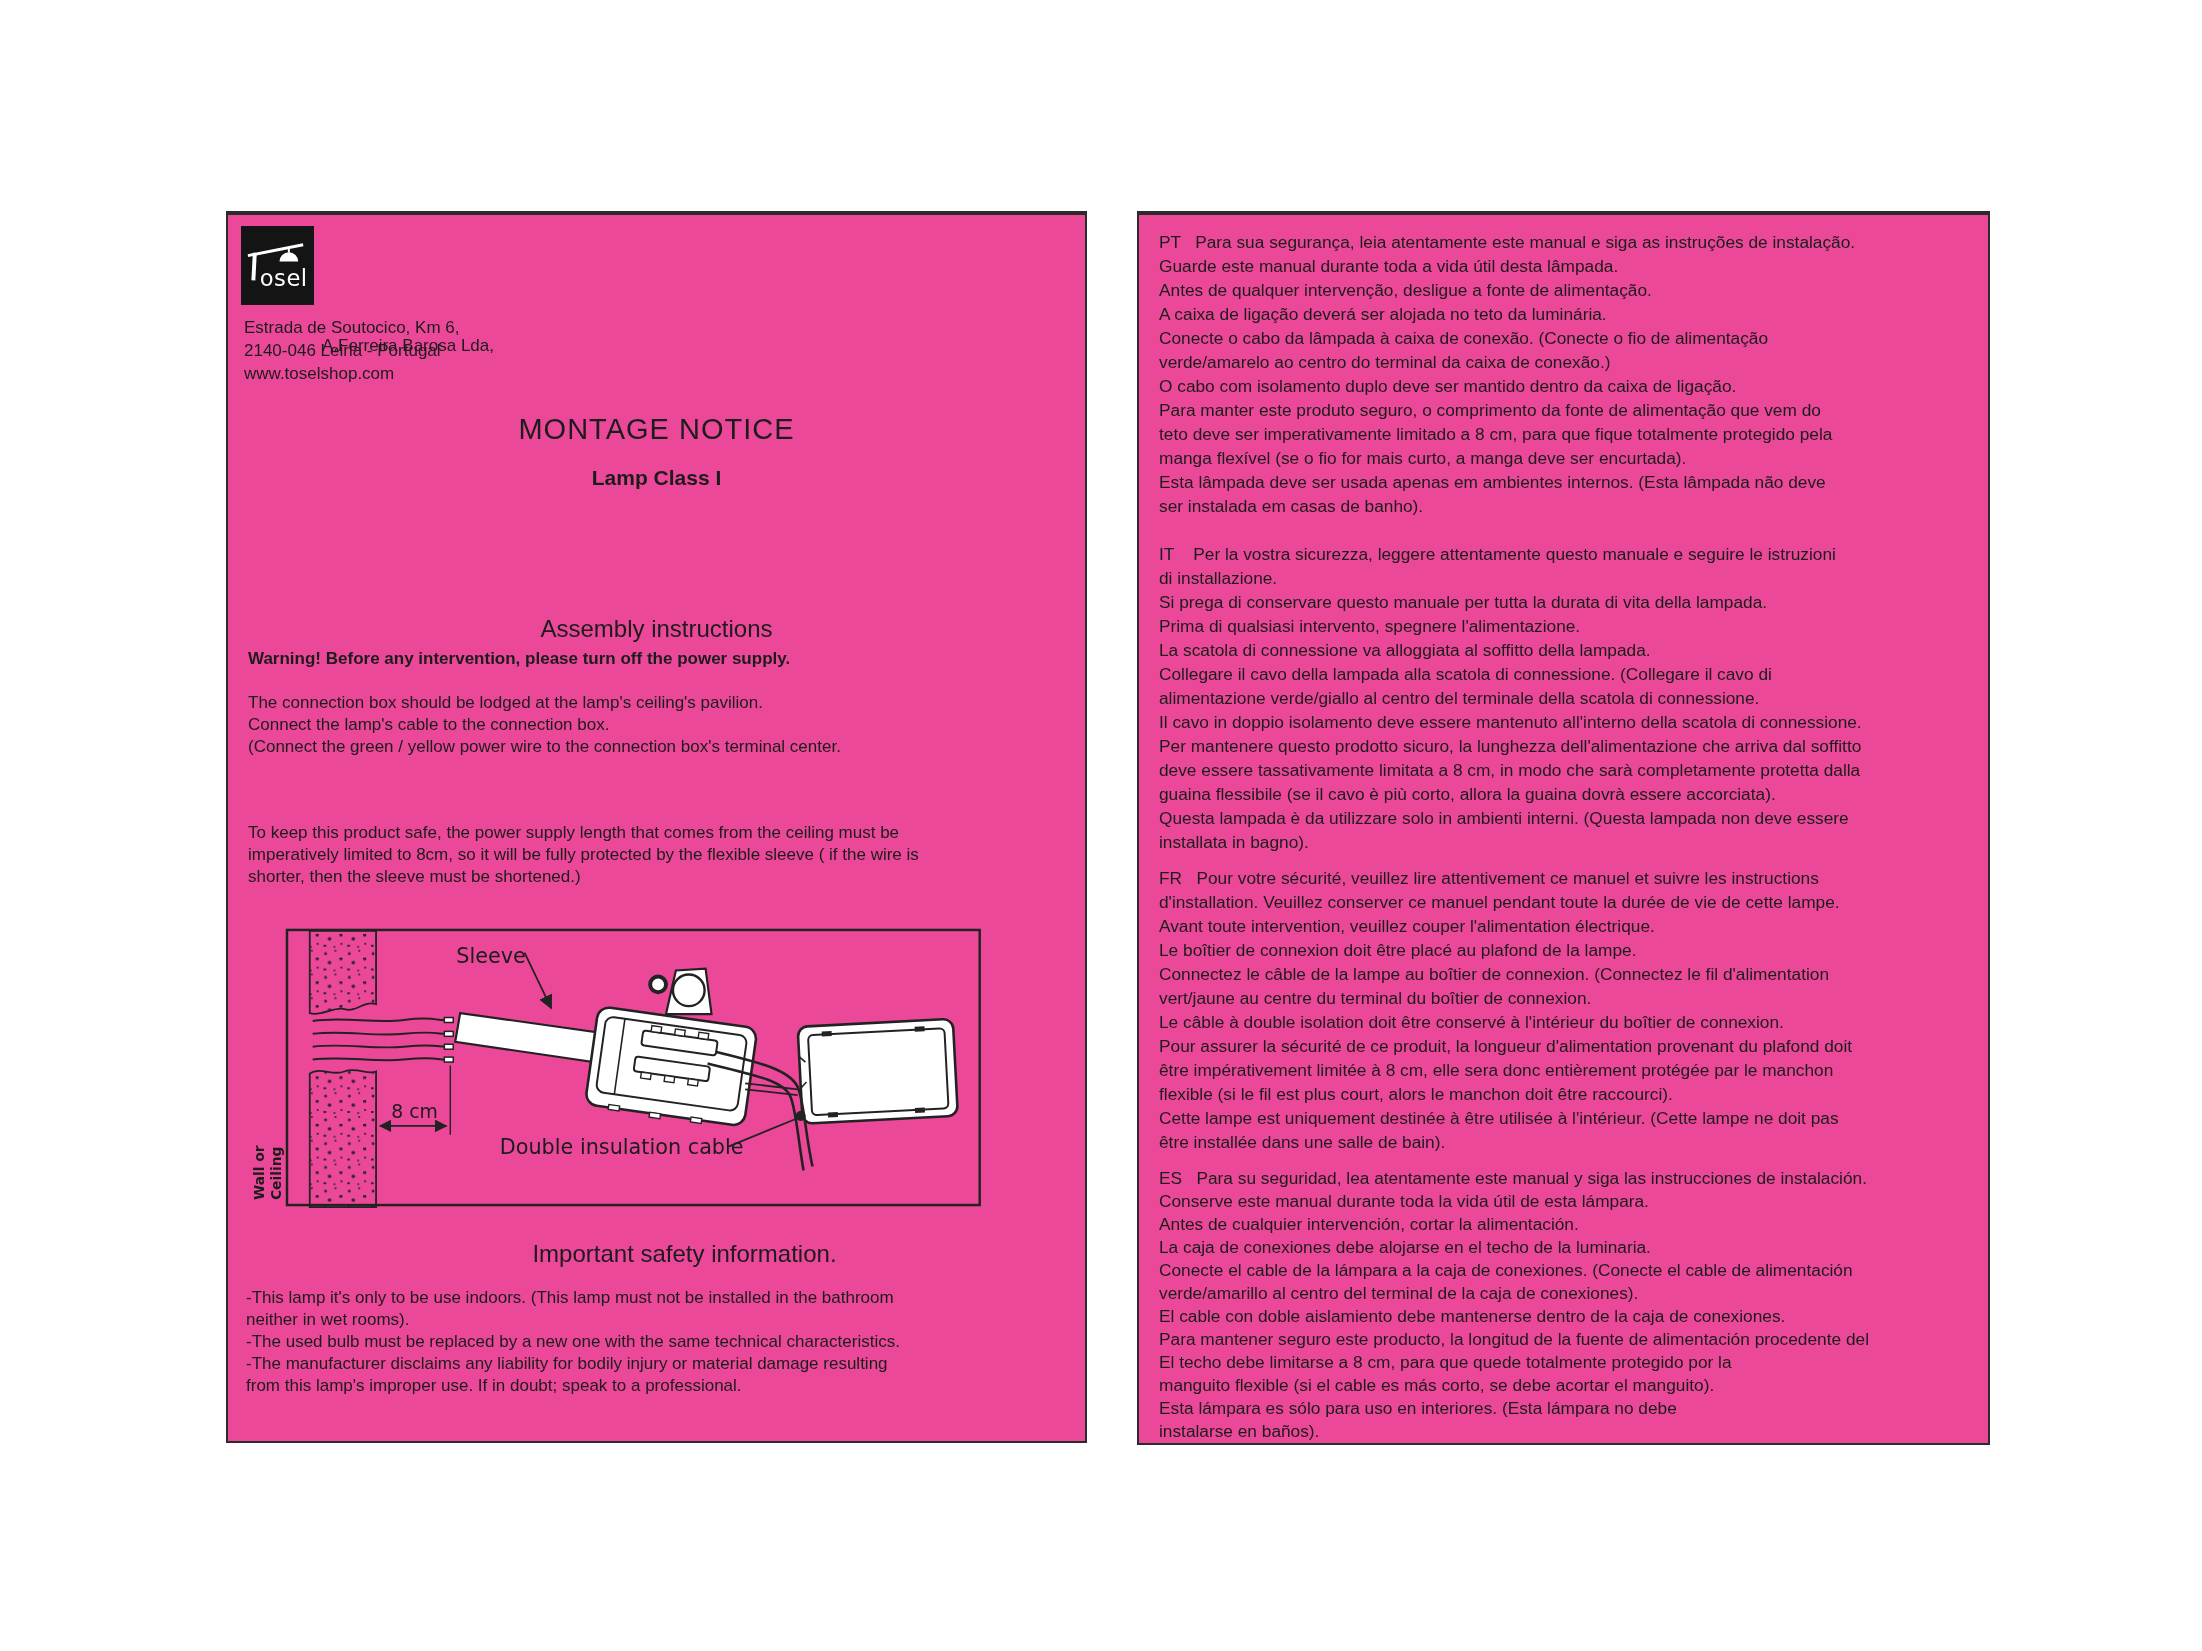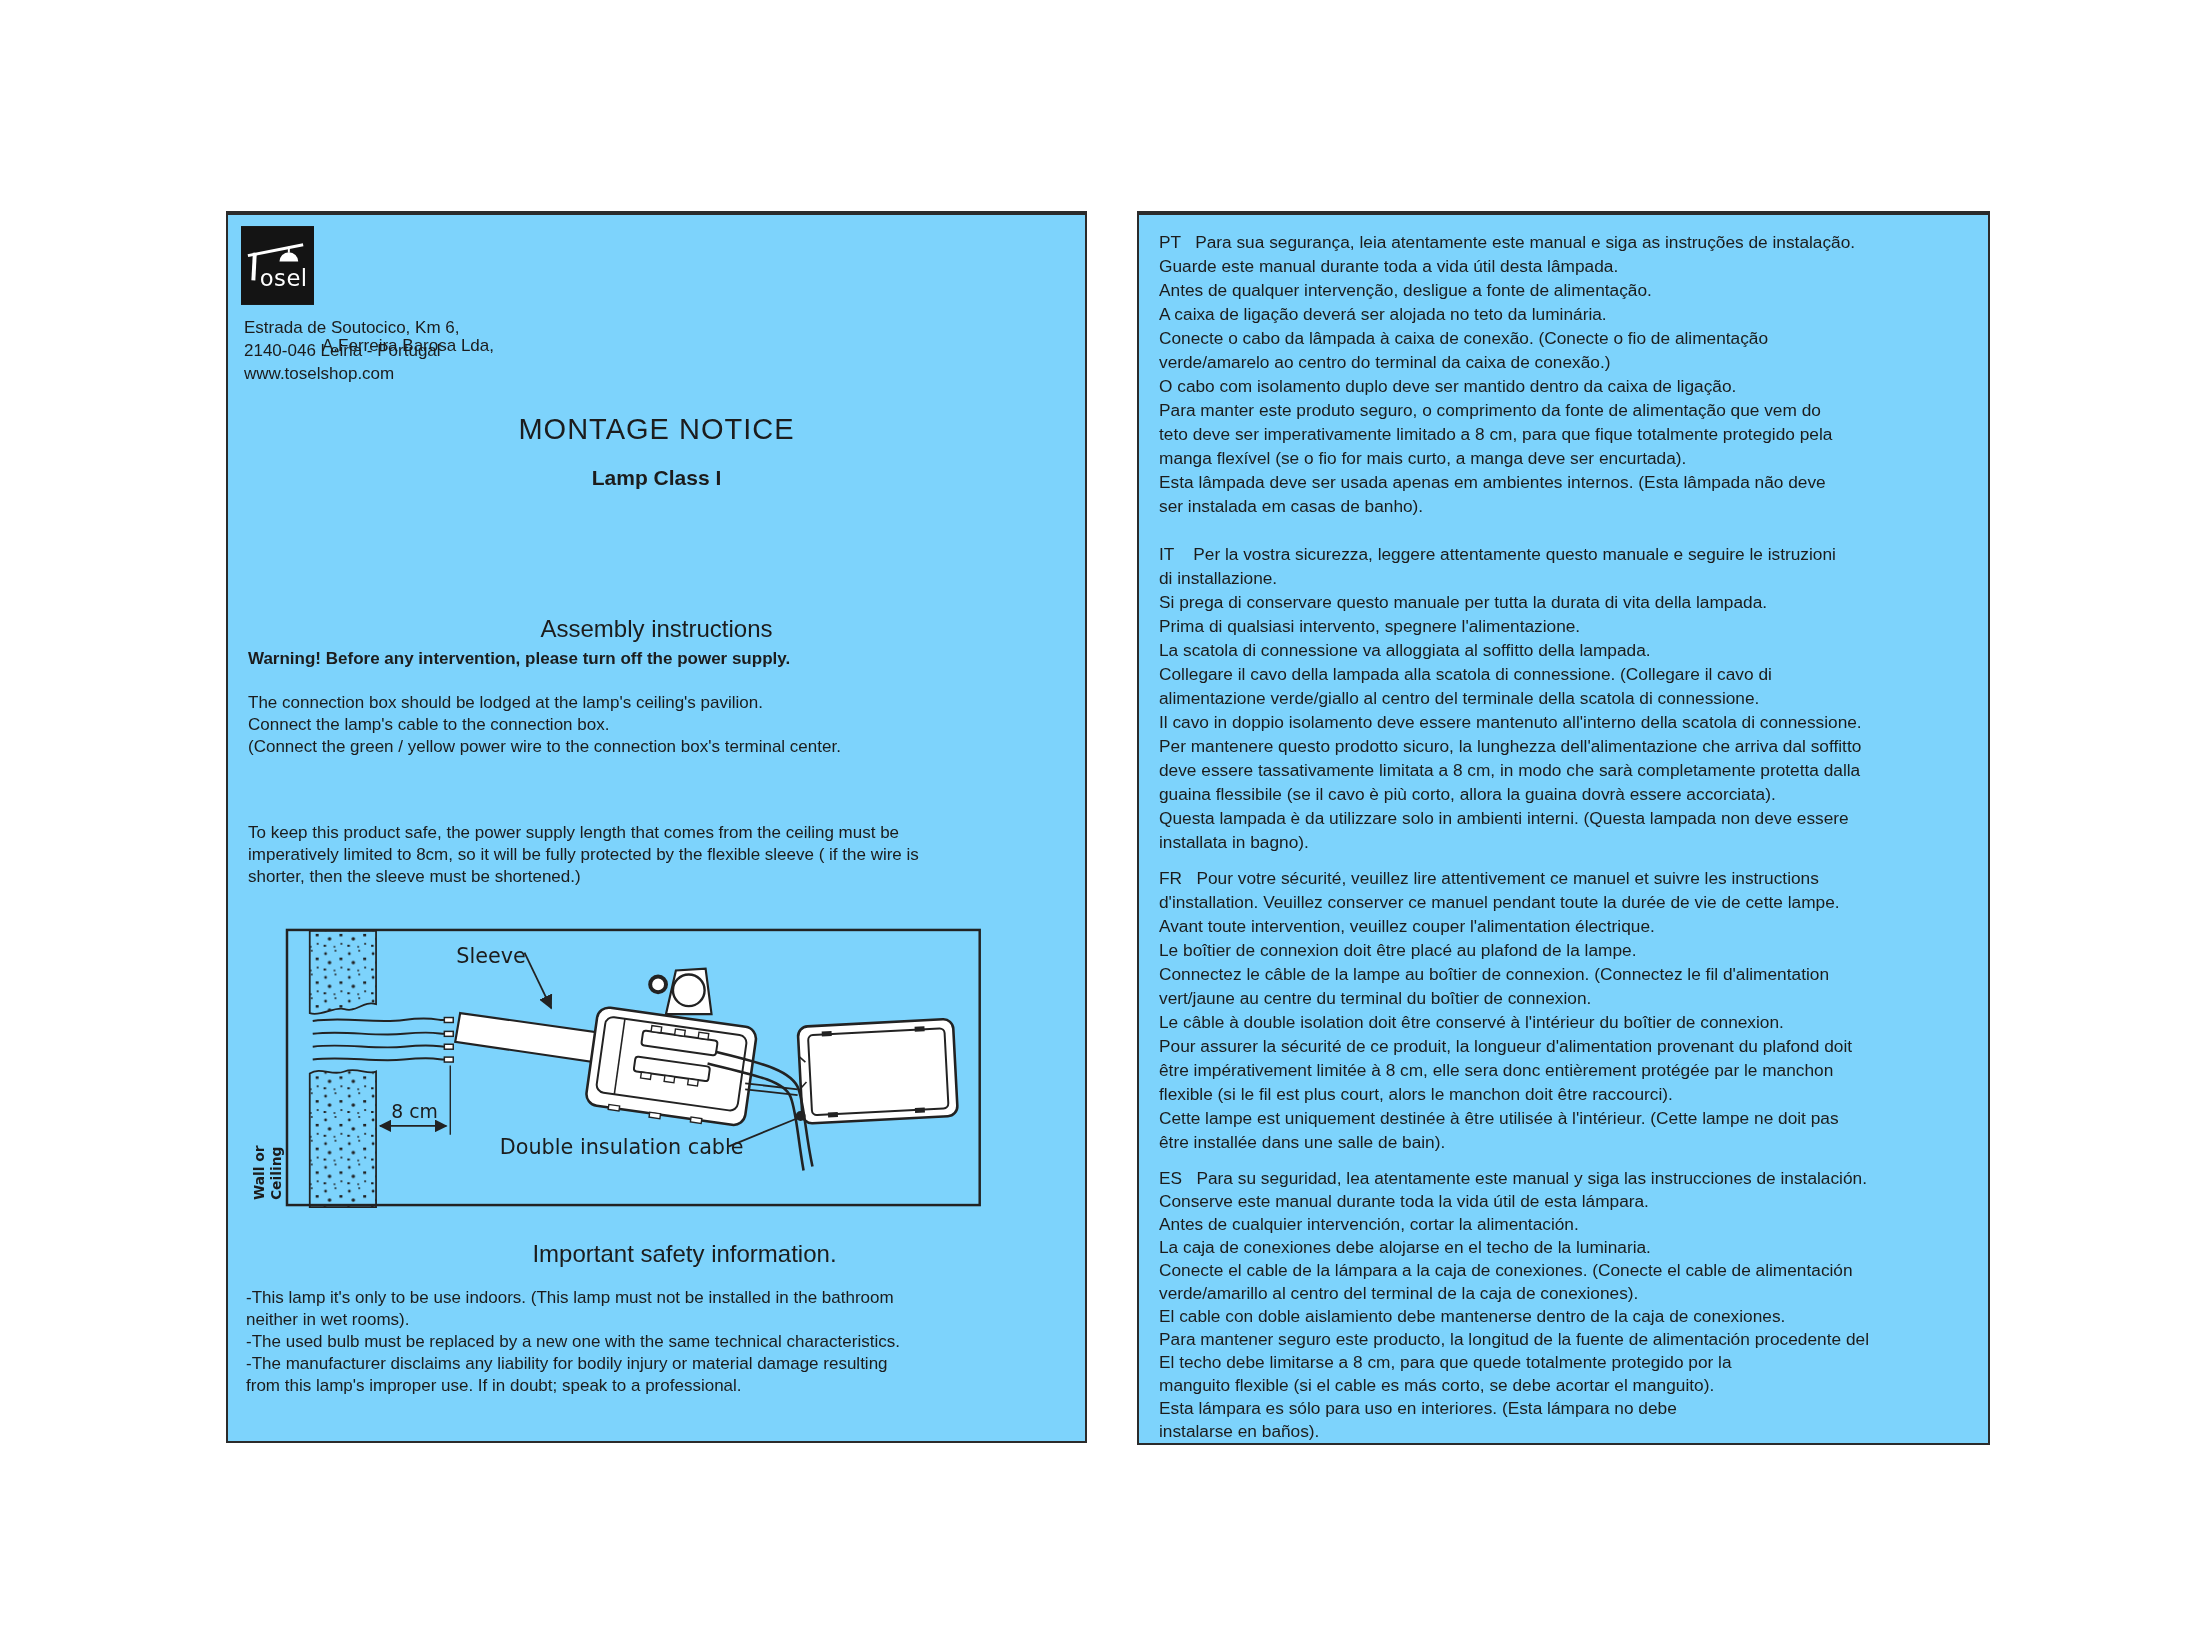--- a/index.html
+++ b/index.html
@@ -1,21 +1,21 @@
 <!DOCTYPE html>
 <html><head>
 <meta charset="utf-8">
 <style>
   html,body{margin:0;padding:0;background:#e9e9e9;}
   .canvas{
     position:relative;width:2203px;height:1651px;background:#ffffff;
     font-family:"Liberation Sans", sans-serif;color:#1c1c1c;overflow:hidden;
   }
   .page{
-    position:absolute;background:#7dd3fc;border:2px solid #2b2b2b;border-top-width:4px;
+    position:absolute;background:#ec4899;border:2px solid #2b2b2b;border-top-width:4px;
   }
   #left-page{left:226px;top:211px;width:857px;height:1226px;}
   #right-page{left:1137px;top:211px;width:849px;height:1228px;}
   .abs{position:absolute;}
   .pre{white-space:pre-wrap;}
   .body-text{font-size:17px;line-height:22px;}
   .bold{font-weight:bold;}
   .center{left:0;width:100%;text-align:center;}
   .rp-block{left:20px;width:822px;font-size:17.3px;line-height:24px;white-space:pre-wrap;}
   #title{top:198px;font-size:29px;letter-spacing:1px;}

